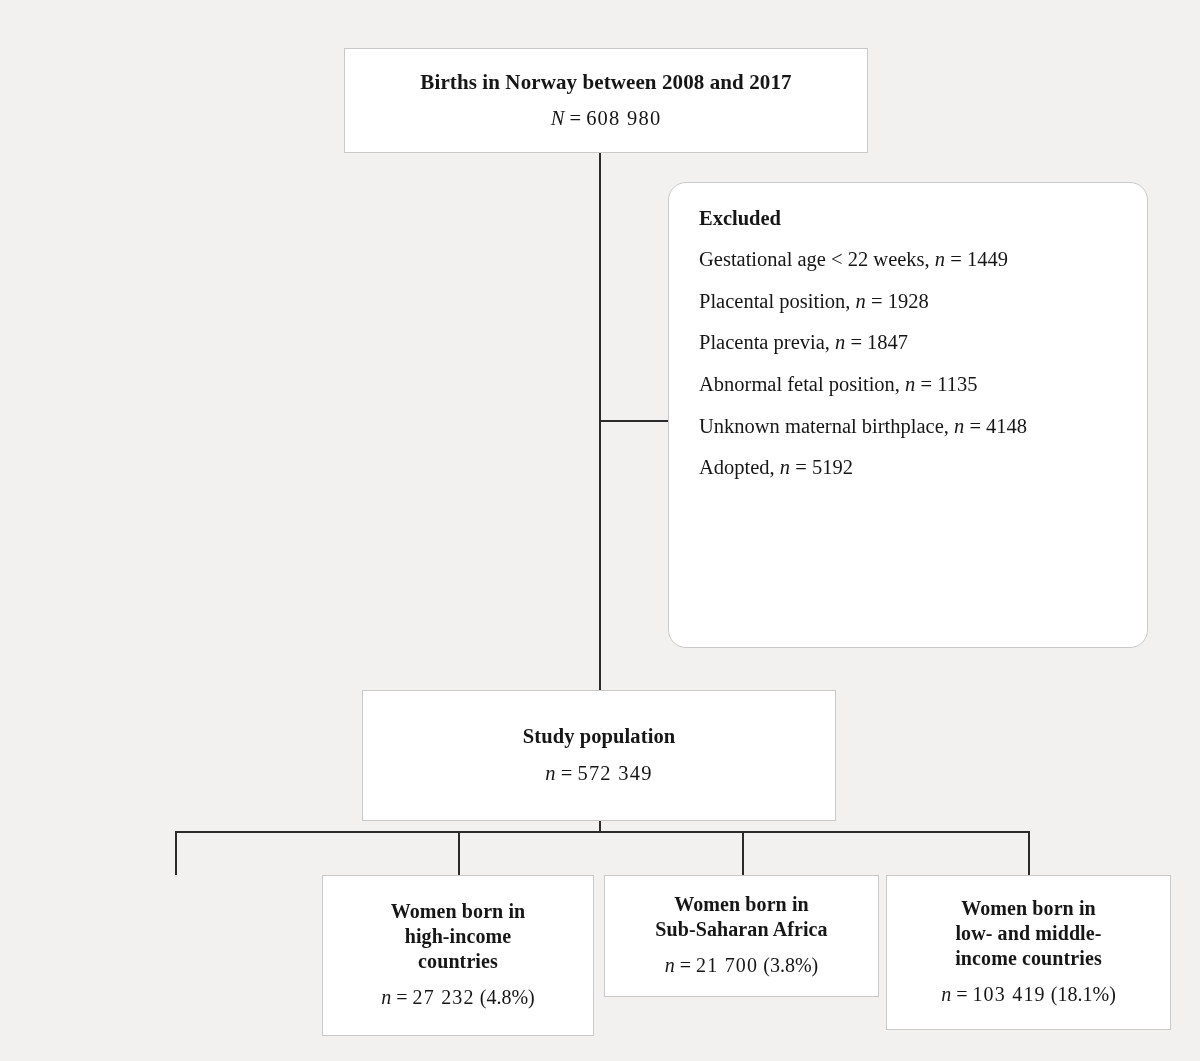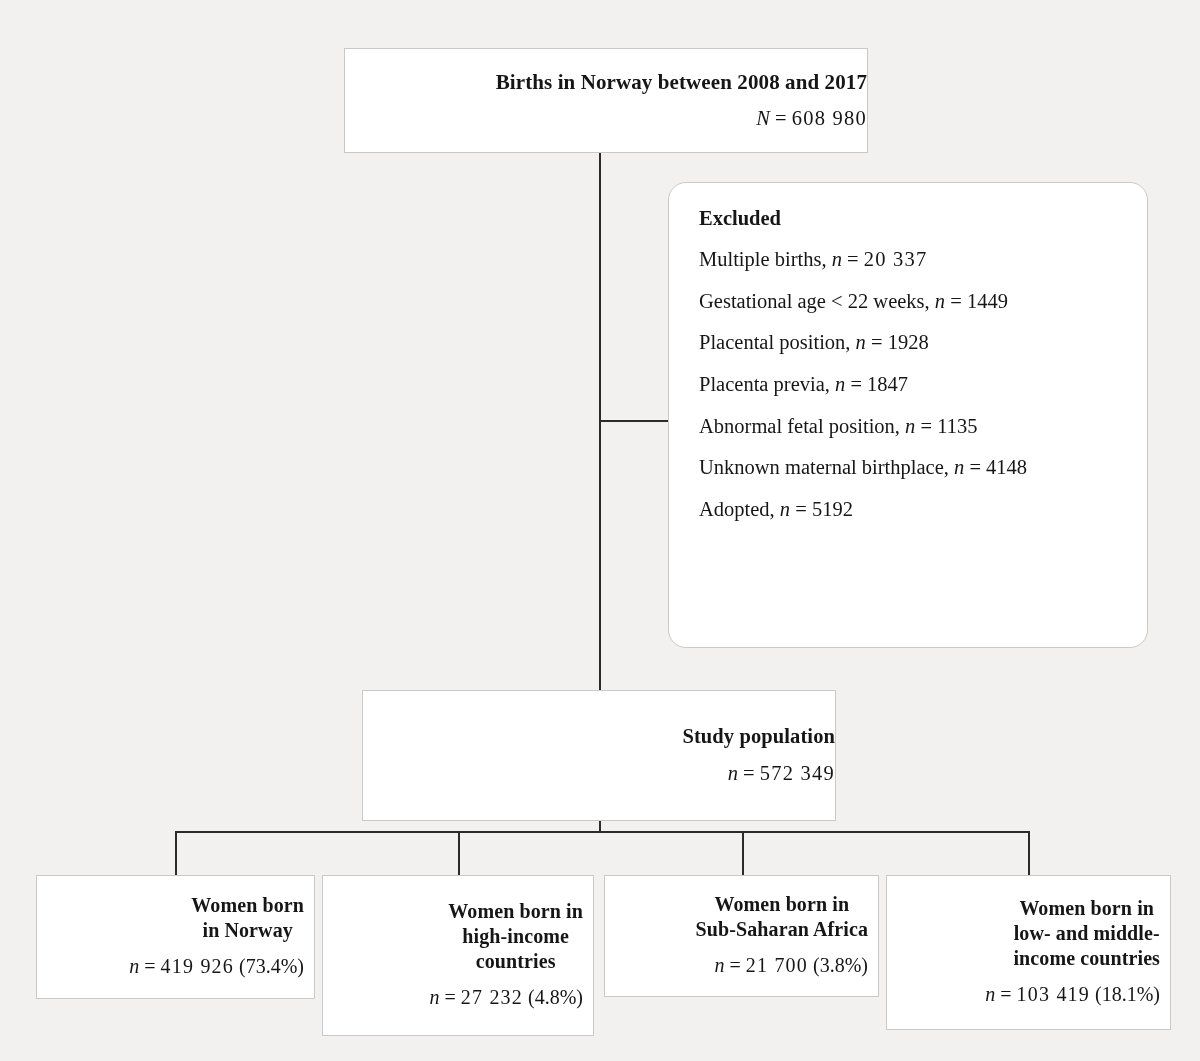--- a/index.html
+++ b/index.html
@@ -30,21 +30,21 @@
   .conn.h { height: 2px; }
 
   
   .node {
     position: absolute;
     box-sizing: border-box;
     background: #ffffff;
     border: 1px solid #c9c9c9;
     display: flex;
     flex-direction: column;
-    align-items: flex-end;
+    align-items: center;
     justify-content: center;
     text-align: center;
   }
   .node .title {
     font-weight: bold;
     font-size: 20.5px;
     line-height: 1.26;
     letter-spacing: 0.1px;
   }
   .node .count {
@@ -135,26 +135,20 @@
       <i class="v">N</i>
       <span>=</span>
       <span class="thin">608 980</span>
     </div>
   </div>
 
   <div class="node" id="node-excluded">
     <div class="ex-head">Excluded</div>
     <ul>
       <li>
-        <span>Multiple births</span><span>,</span>
-        <i class="v">n</i>
-        <span>=</span>
-        <span class="thin">20 337</span>
-      </li>
-      <li>
         <span>Gestational age &lt; 22 weeks</span><span>,</span>
         <i class="v">n</i>
         <span>=</span>
         <span>1449</span>
       </li>
       <li>
         <span>Placental position</span><span>,</span>
         <i class="v">n</i>
         <span>=</span>
         <span>1928</span>
@@ -188,32 +182,20 @@
 
   <div class="node" id="node-study">
     <div class="title">Study population</div>
     <div class="count">
       <i class="v">n</i>
       <span>=</span>
       <span class="thin">572 349</span>
     </div>
   </div>
 
-  <div class="node leaf" id="leaf-0">
-    <div class="title">
-      <span>Women born</span><br>
-      <span>in Norway</span>
-    </div>
-    <div class="count">
-      <i class="v">n</i>
-      <span>=</span>
-      <span class="thin">419 926</span>
-      <span>(<span>73.4%</span>)</span>
-    </div>
-  </div>
 
   <div class="node leaf" id="leaf-1">
     <div class="title">
       <span>Women born in</span><br>
       <span>high-income</span><br>
       <span>countries</span>
     </div>
     <div class="count">
       <i class="v">n</i>
       <span>=</span>

